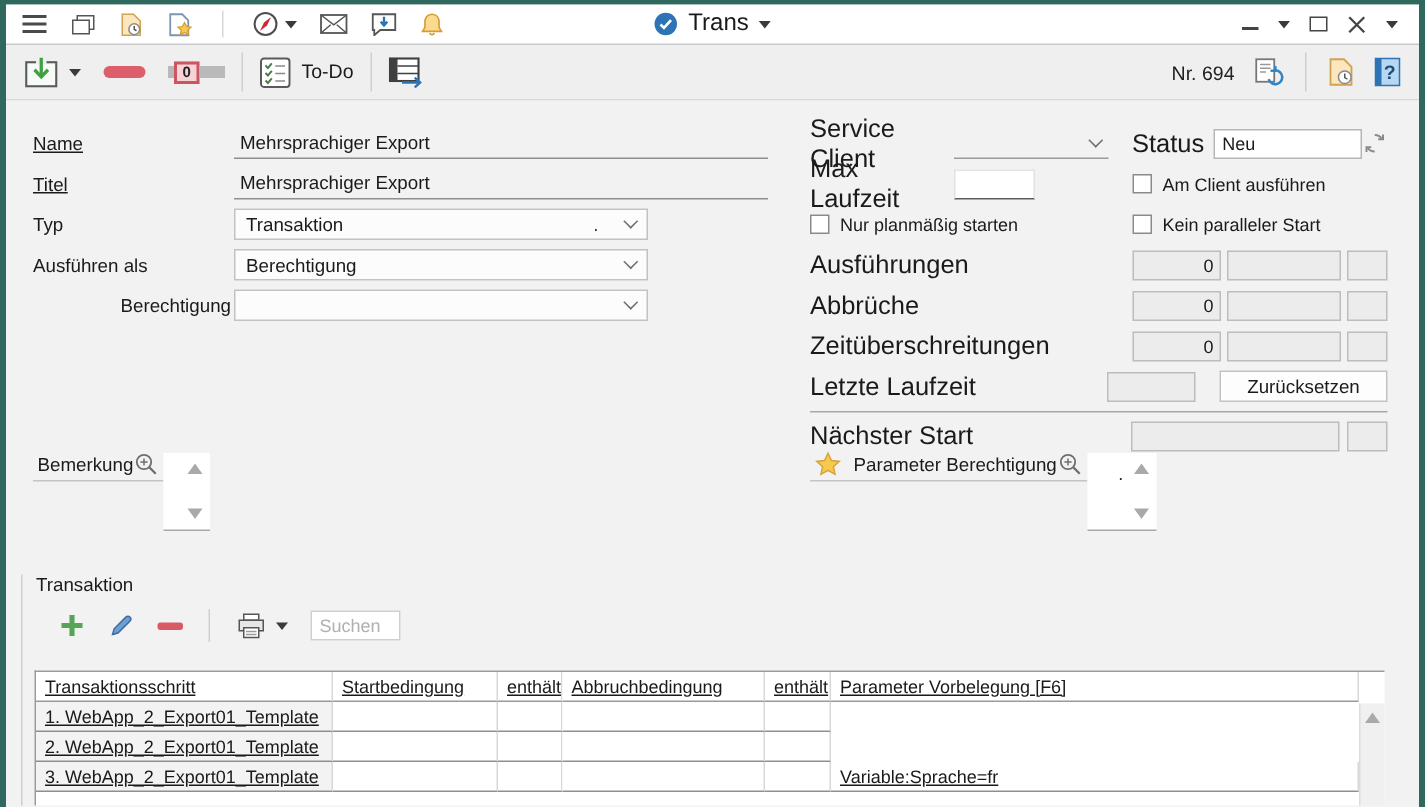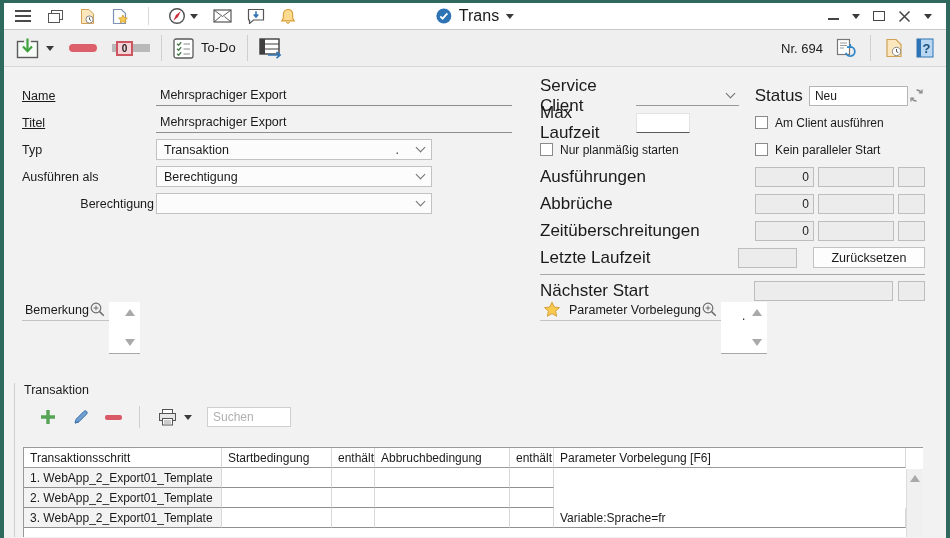--- a/index.html
+++ b/index.html
@@ -74,24 +74,24 @@
   .textbox { background:#fff; border-bottom:1px solid #a8a8a8; height:52px; margin-top:3px; position:relative; padding:7px 22px 6px 9px; font-size:12px; }
   .sa { position:absolute; right:5px; width:0; height:0; border-left:5px solid transparent; border-right:5px solid transparent; }
   .sa-up { top:7px; border-bottom:7px solid #a9a9a9; }
   .sa-down { bottom:7px; border-top:7px solid #a9a9a9; }
 
   
   .trans { position:absolute; left:10px; top:316px; right:13px; bottom:0; border-left:1px solid #cfcfcf; }
   .trans-label { padding:0 0 2px 9px; font-size:12.5px; }
   .trans-toolbar { display:flex; align-items:center; padding:7px 0 8px 24px; gap:15px; }
   .minusbar { width:17px; height:5px; background:#d95a66; border-radius:2px; display:inline-block; }
-  .search-input { width:84px; height:20px; background:#fff; border:1px solid #cfcfcf; padding:0 5px; font-size:12px; font-family:"Liberation Sans","DejaVu Sans",sans-serif; color:#222; }
+  .search-input { width:60px; height:20px; background:#fff; border:1px solid #cfcfcf; padding:0 5px; font-size:12px; font-family:"Liberation Sans","DejaVu Sans",sans-serif; color:#222; }
   .search-input::placeholder { color:#b0b0b0; }
   .trans-table { margin-left:8px; width:900px; background:#fff; border-top:1px solid #9a9a9a; border-left:1px solid #9a9a9a; position:absolute; top:64px; bottom:0; }
-  .tgrid { margin-right:17px; }
+  .tgrid { margin-right:17px;text-decoration:underline; }
   .trow { display:grid; grid-template-columns:198px 110px 43px 135px 44px 1fr; }
   .trow > div { border-right:1px solid #d8d8d8; padding:2px 6px; white-space:nowrap; overflow:hidden; font-size:12px; height:20px; display:flex; align-items:center; }
   .thead > div { border-bottom:1px solid #9a9a9a; background:#fff; }
   .tbody-row > div { border-bottom:1px solid #8f8f8f; background:#fff; }
   .tbody-row > div.cell-step { background:#f3f3f3; }
   .vscroll { position:absolute; right:0; top:21px; bottom:0; width:17px; background:#f0f0f0; border-left:1px solid #dcdcdc; }
   .vscroll .sa-up { left:3px; right:auto; top:6px; }
 </style>
 </head>
 <body>
@@ -377,21 +377,21 @@
           <span class="sa sa-down"></span>
         </div>
       </div>
       <div class="panel panel-par">
         <div class="panel-head">
           <span class="icon star">
             <svg width="18" height="17">
                 <path d="M9 1.2l2.3 4.8 5.2.6-3.9 3.5 1.1 5.1L9 12.6l-4.7 2.6 1.1-5.1-3.9-3.5 5.2-.6z" fill="#f6c94f" stroke="#d9a23a"></path>
               </svg>
           </span>
-          <span>Parameter Vorbelegung</span>
+          <span>Parameter Berechtigung</span>
           <span class="icon mag">
             <svg width="17" height="17">
                 <circle cx="7" cy="7" r="4.8" fill="none" stroke="#6e6e6e" stroke-width="1.2"></circle>
                 <path d="M7 4.6v4.8M4.6 7h4.8" stroke="#6e6e6e"></path>
                 <path d="M10.6 10.6l4.2 4.2" stroke="#6e6e6e" stroke-width="1.5"></path>
               </svg>
           </span>
         </div>
         <div class="textbox">
           <span style="padding-left:12px;">.</span>

